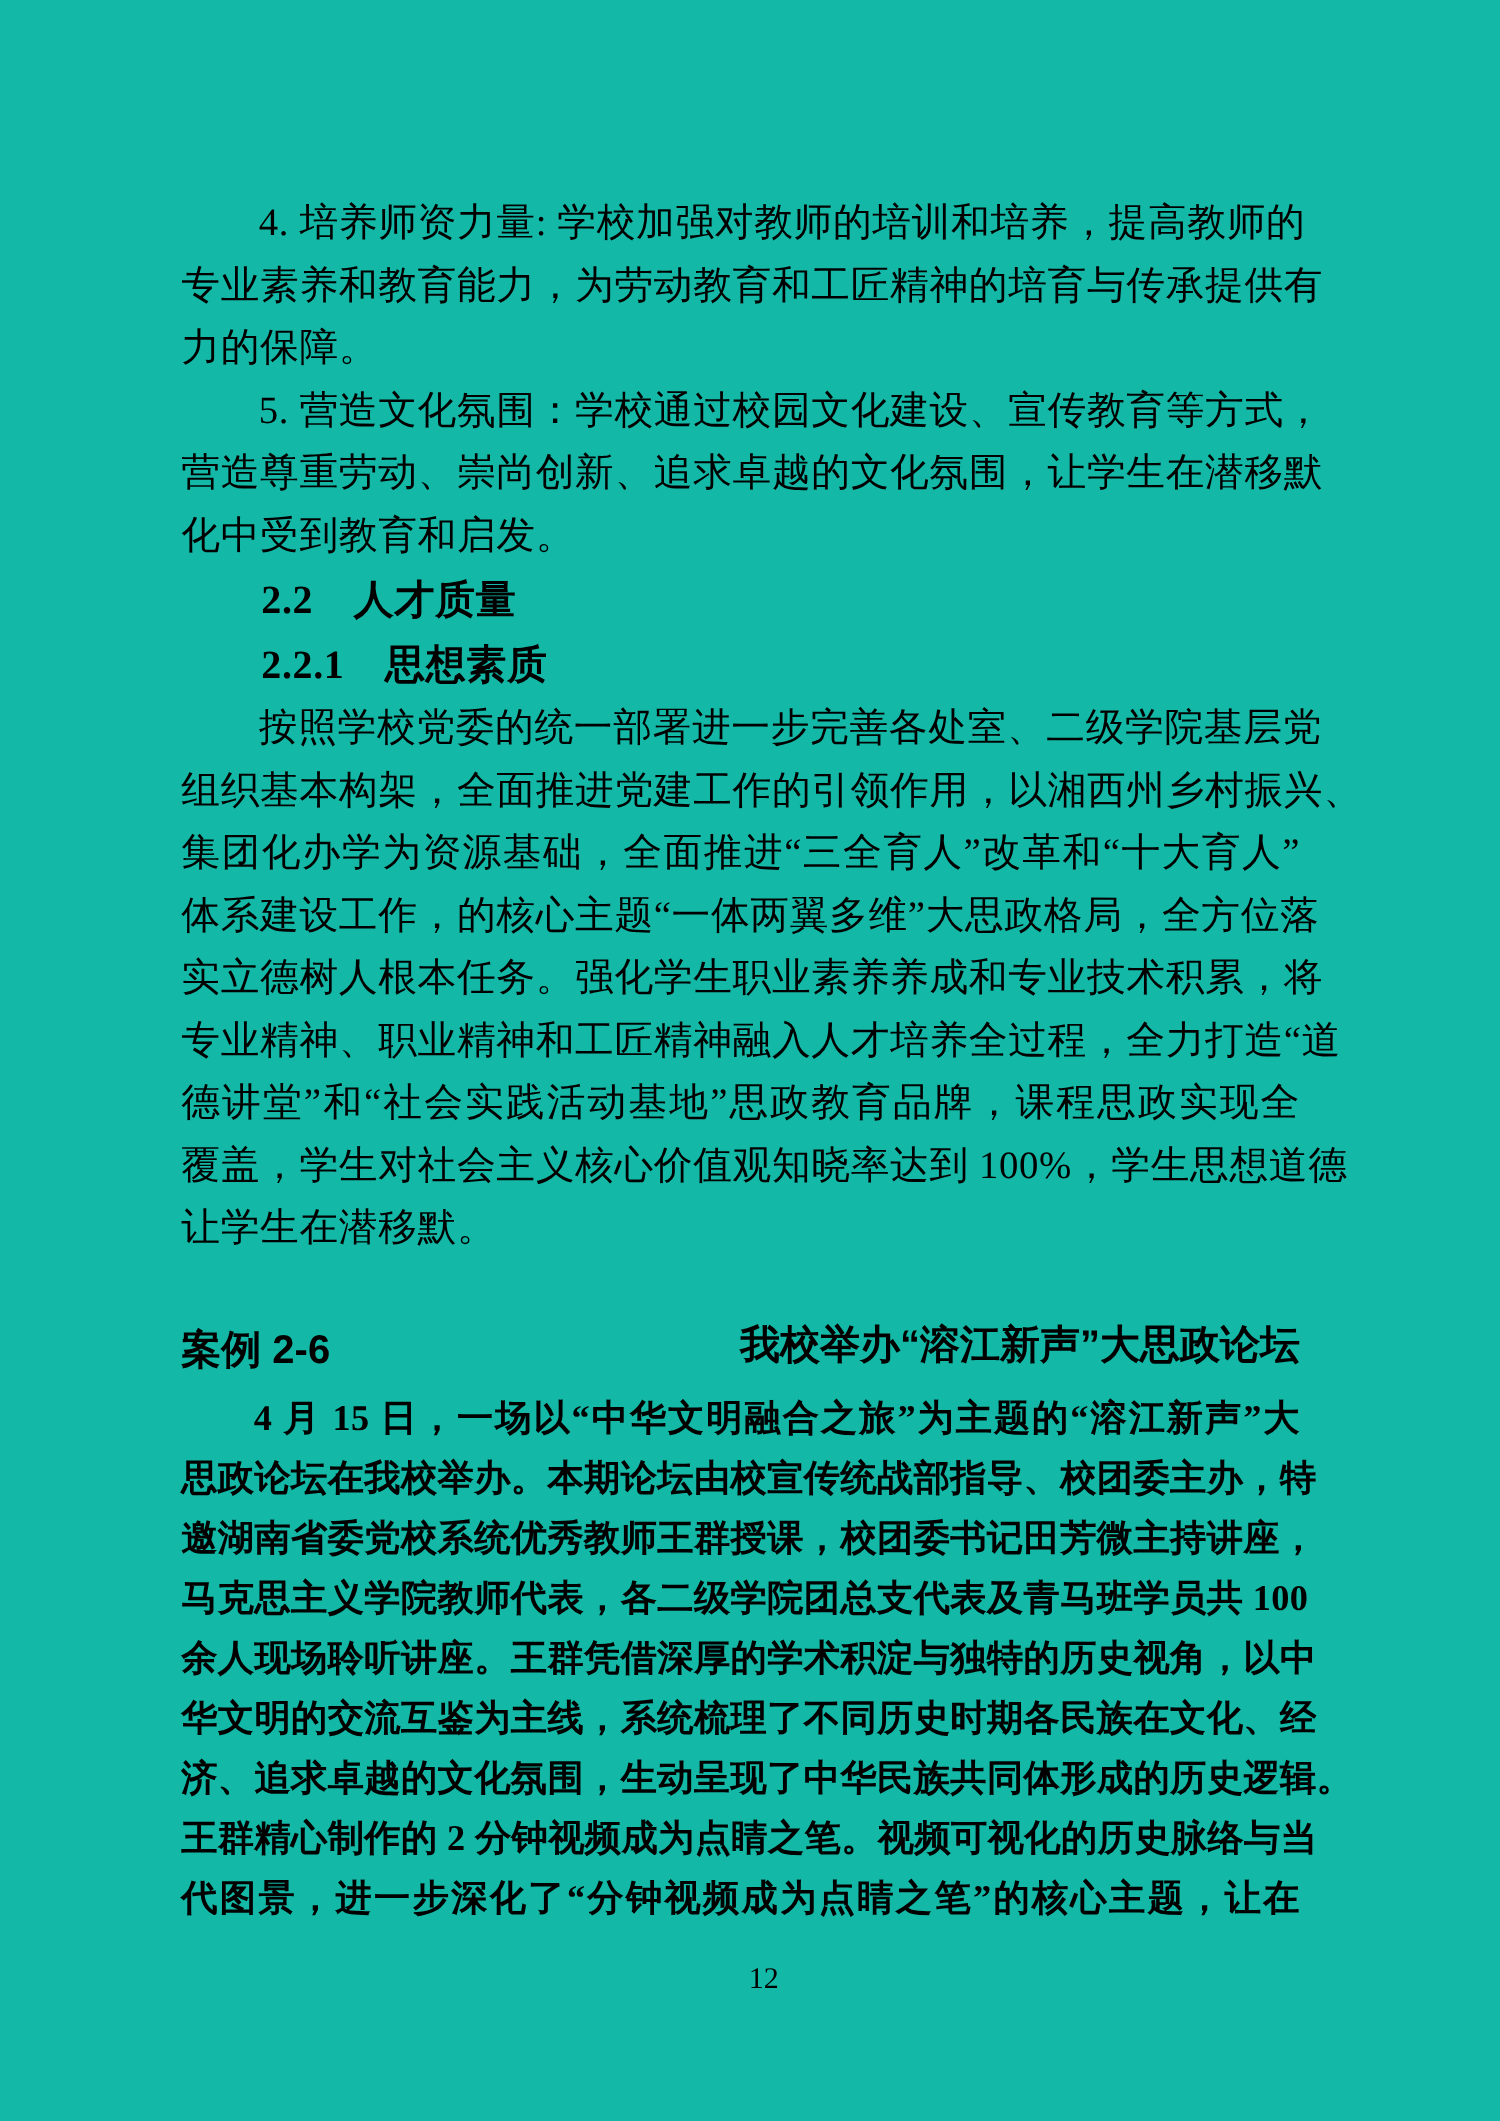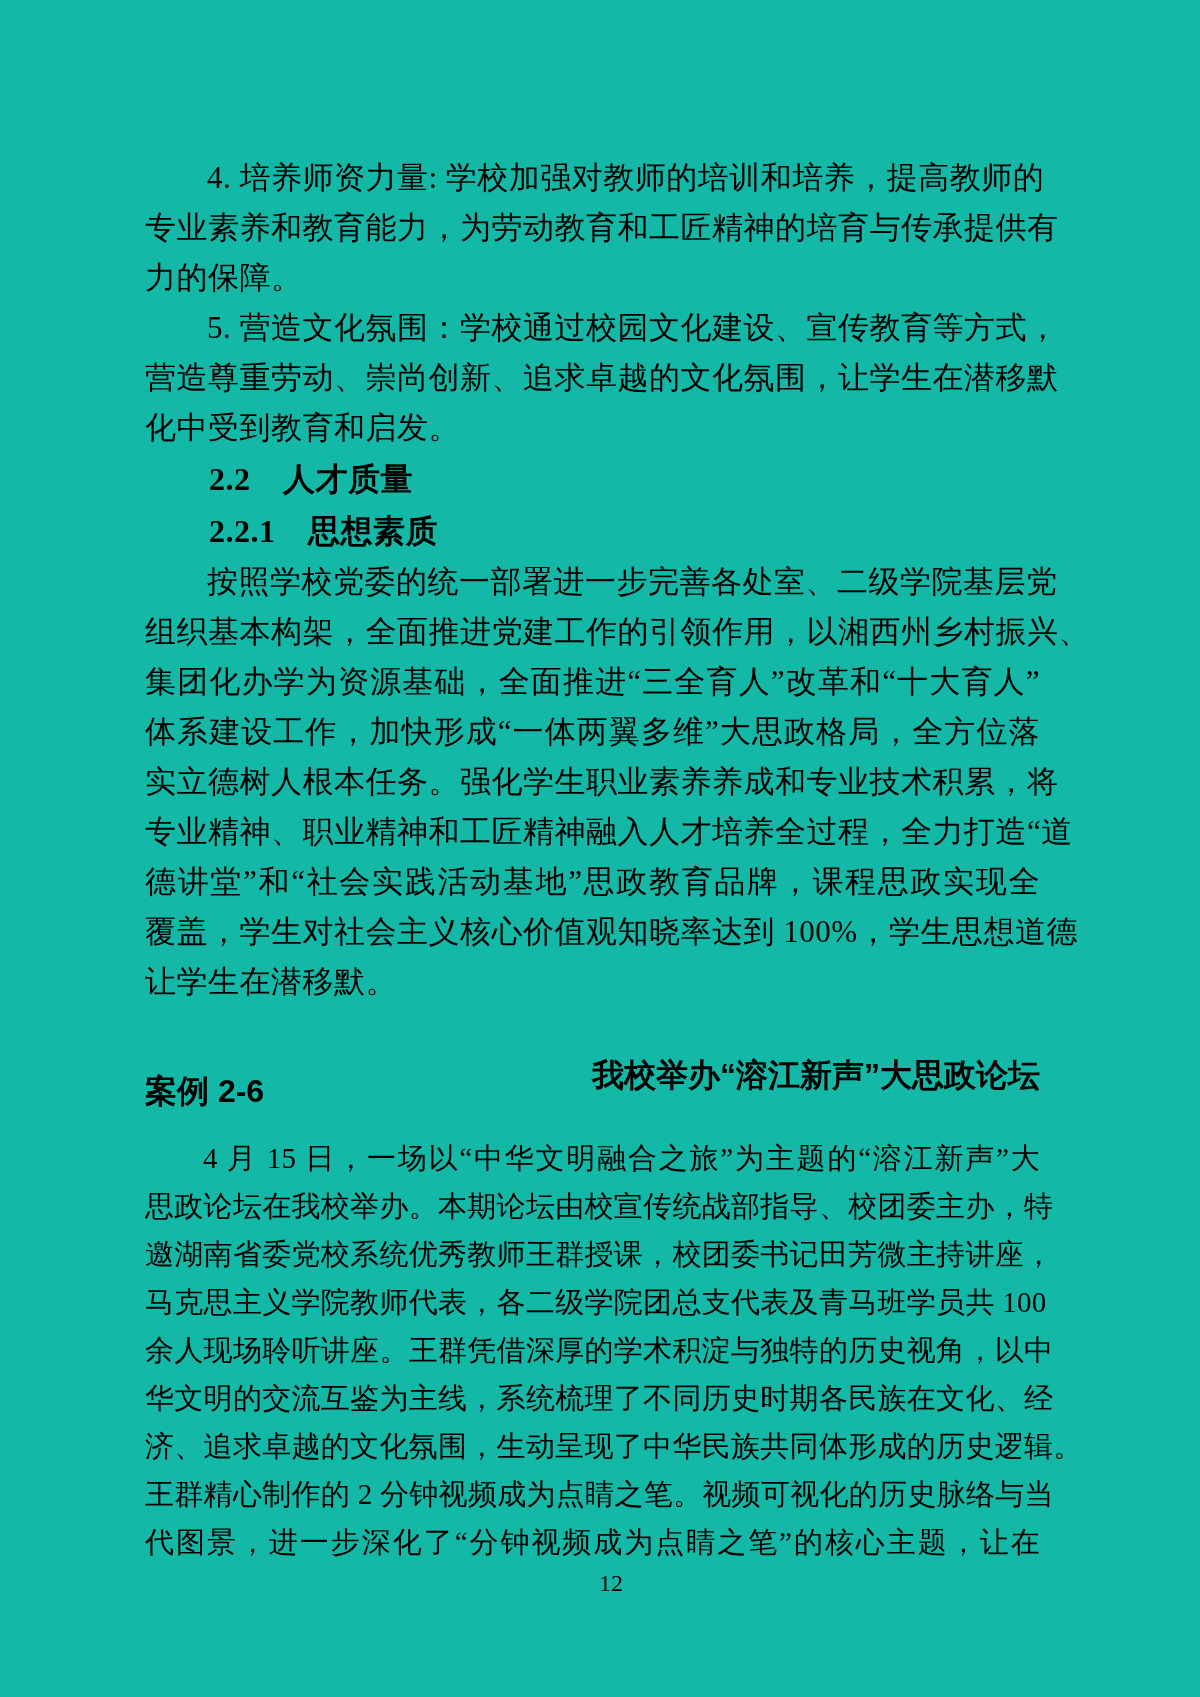--- a/index.html
+++ b/index.html
@@ -39,23 +39,23 @@
   }
   .case-head {
     position: relative;
     margin-top: 40px;
     height: 56px;
     line-height: 56px;
     font-family: "Liberation Sans", "DejaVu Sans", sans-serif;
     font-weight: bold;
     font-size: 32px;
   }
-  .case-label { position: absolute; left: 0; top: 16px; text-align: center; }
+  .case-label { position: absolute; left: 0; top: 4px; text-align: center; }
   .case-title { display: block; text-align: right; }
-  .case-para { margin-top: 31px; }
+  .case-para { margin-top: 8px; font-weight: bold; }
   .case-para .line {
     font-size: 29px;
     line-height: 48px;
     letter-spacing: 0.3px;
   }
   .page-number {
     position: absolute;
     left: 11px;
     width: 100%;
     top: 1568px;
@@ -82,21 +82,21 @@
       <div class="line last">化中受到教育和启发。</div>
     </div>
 
     <div class="heading">2.2　人才质量</div>
     <div class="heading">2.2.1　思想素质</div>
 
     <div>
       <div class="line indent">按照学校党委的统一部署进一步完善各处室、二级学院基层党</div>
       <div class="line">组织基本构架，全面推进党建工作的引领作用，以湘西州乡村振兴、</div>
       <div class="line">集团化办学为资源基础，全面推进“三全育人”改革和“十大育人”</div>
-      <div class="line">体系建设工作，加快形成“一体两翼多维”大思政格局，全方位落</div>
+      <div class="line">体系建设工作，的核心主题“一体两翼多维”大思政格局，全方位落</div>
       <div class="line">实立德树人根本任务。强化学生职业素养养成和专业技术积累，将</div>
       <div class="line">专业精神、职业精神和工匠精神融入人才培养全过程，全力打造“道</div>
       <div class="line">德讲堂”和“社会实践活动基地”思政教育品牌，课程思政实现全</div>
       <div class="line">覆盖，学生对社会主义核心价值观知晓率达到 100%，学生思想道德</div>
       <div class="line last">让学生在潜移默。</div>
     </div>
 
     <div class="case-head">
       <span class="case-label">案例 2-6</span>
       <span class="case-title">我校举办“溶江新声”大思政论坛</span>

